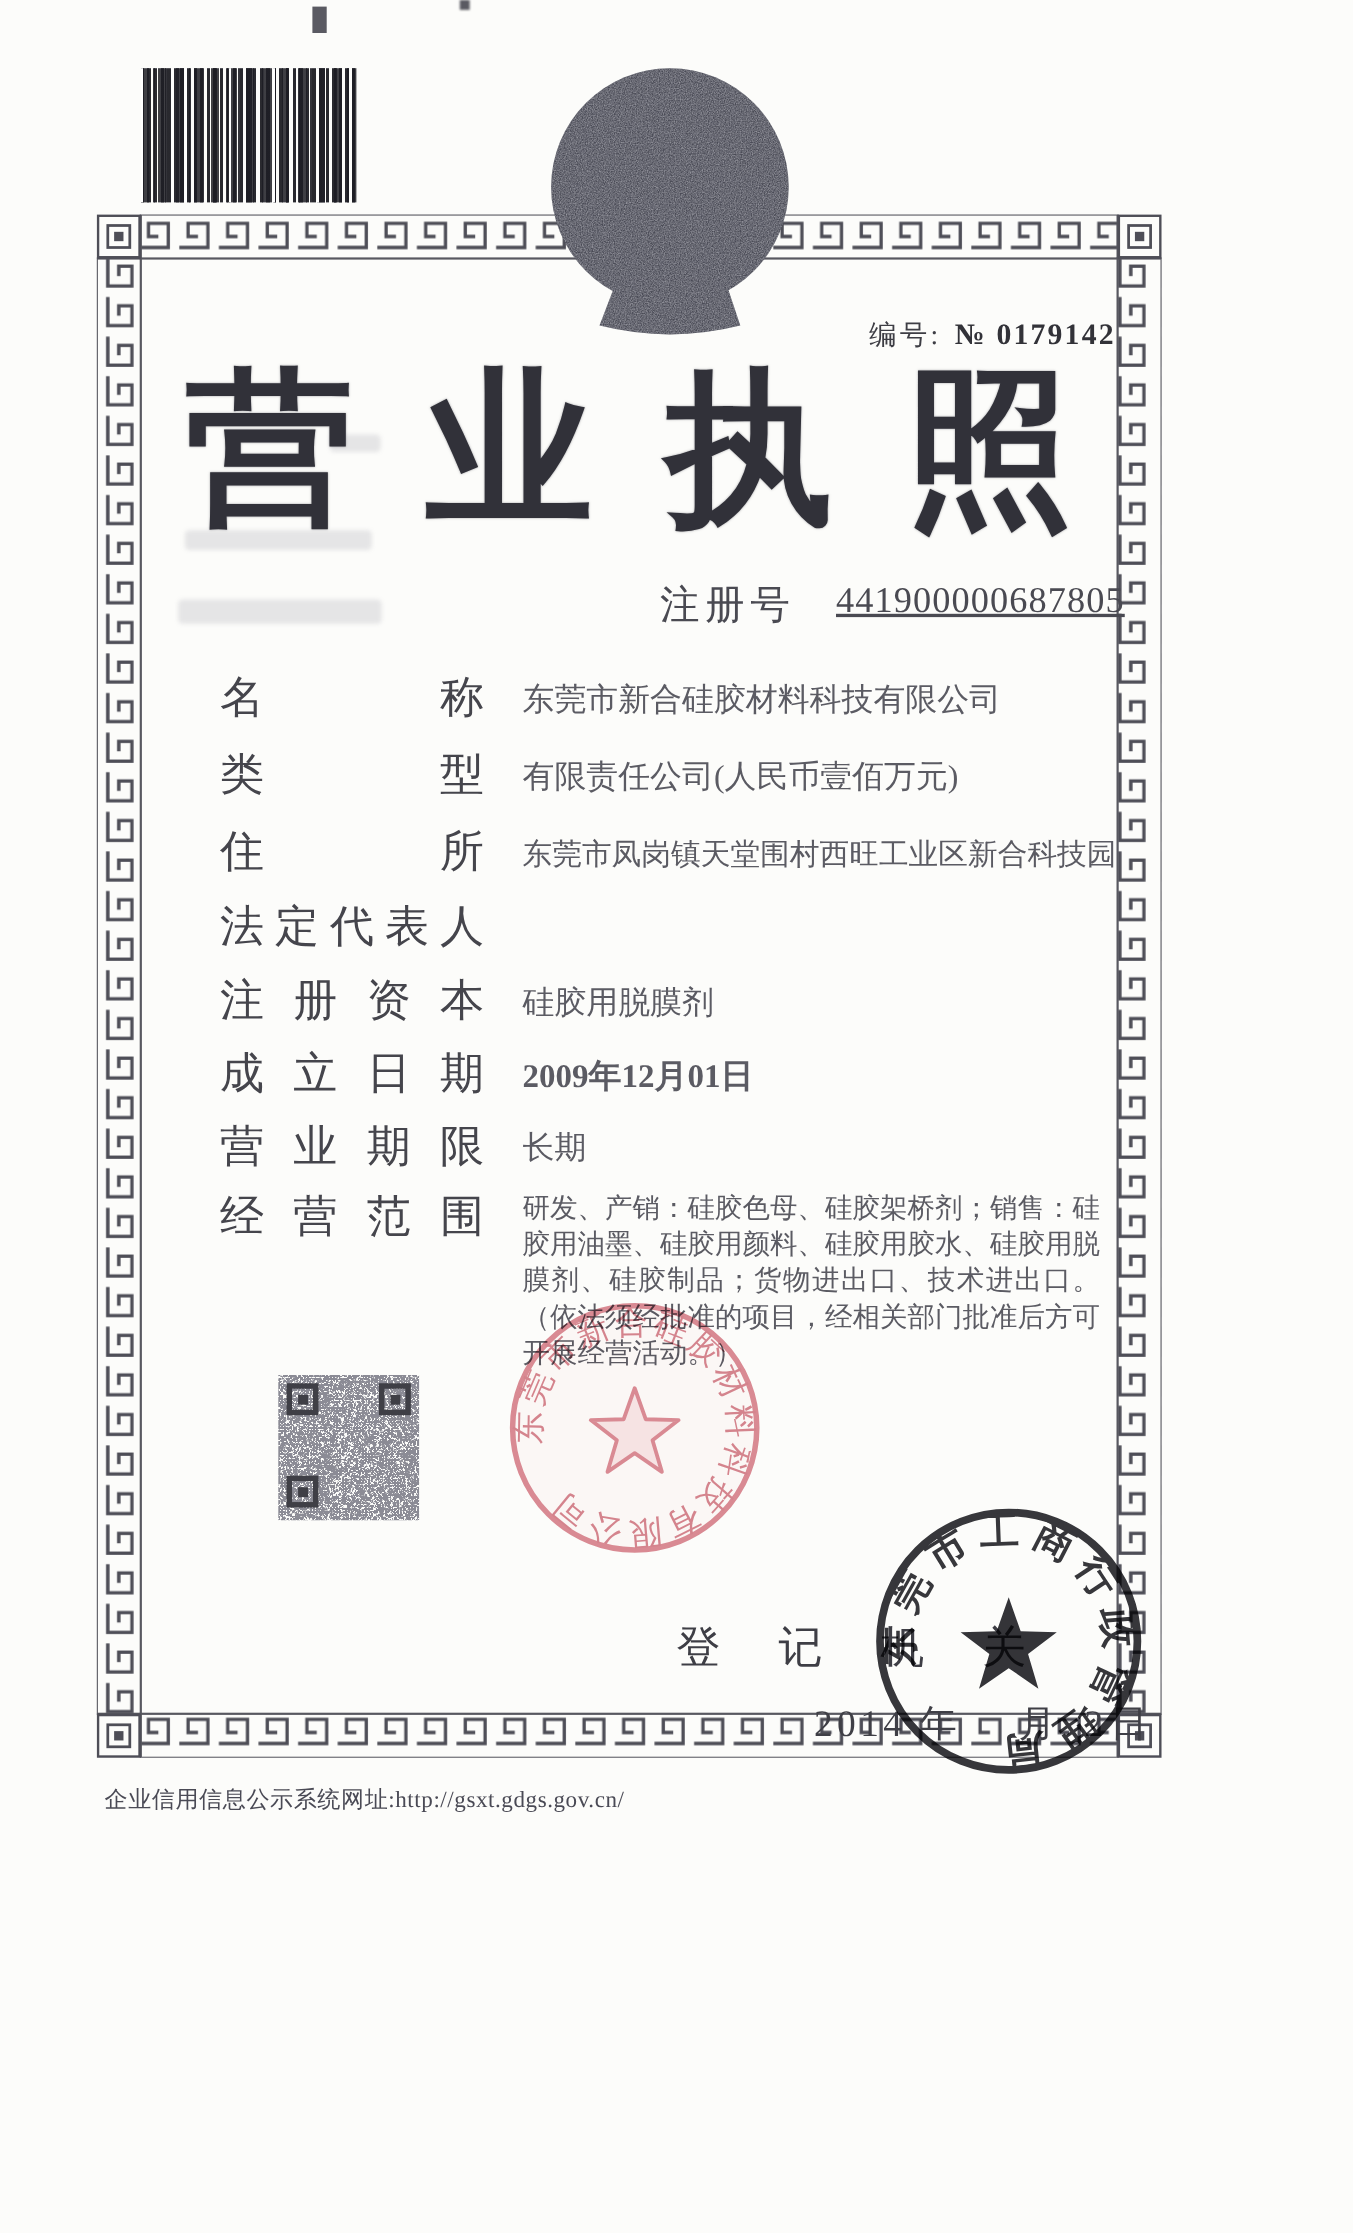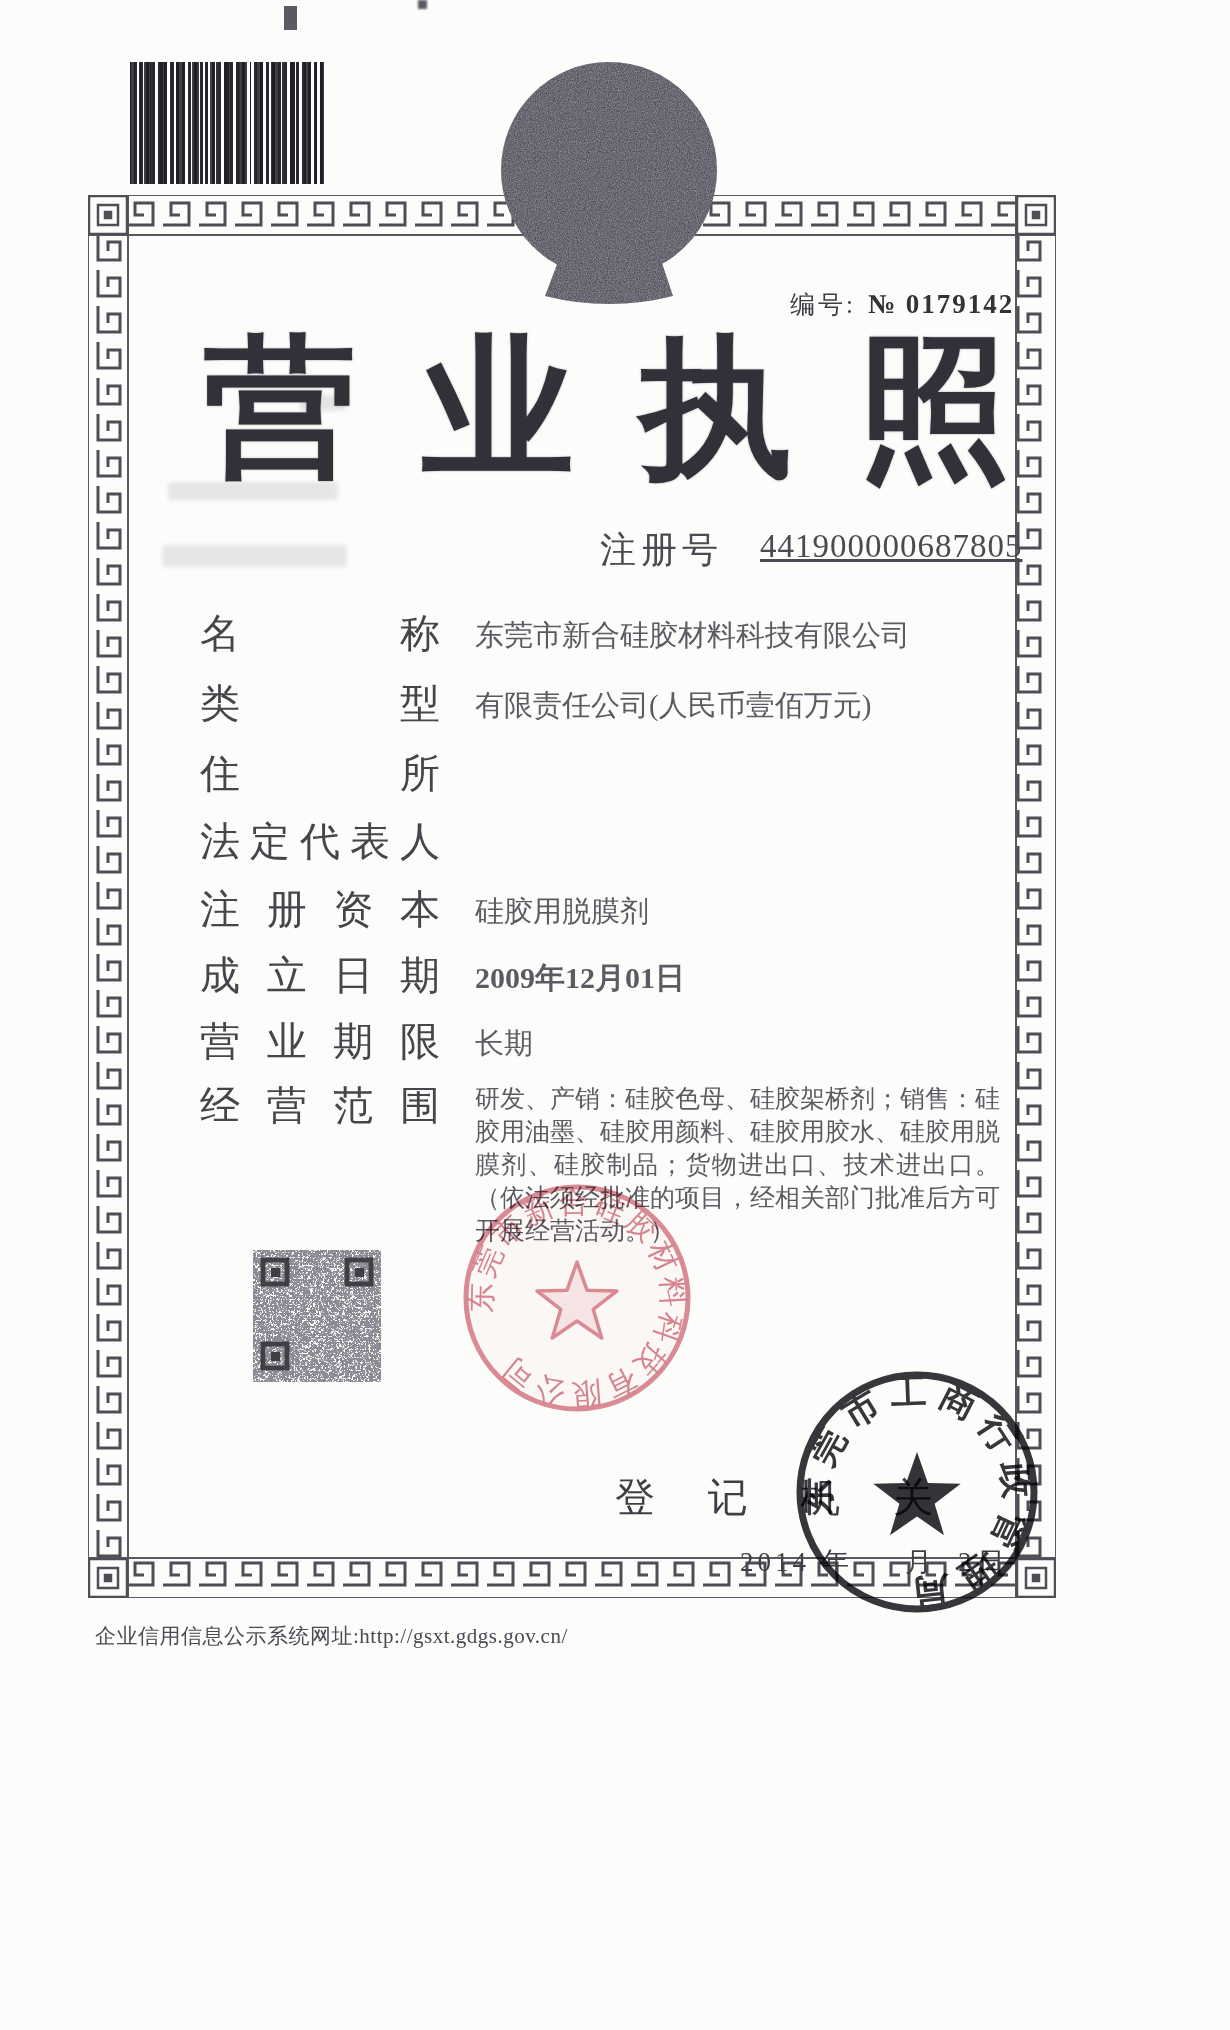--- a/index.html
+++ b/index.html
@@ -27,21 +27,20 @@
   .serial{position:absolute;left:790px;top:248px;width:260px;display:flex;gap:12px;align-items:baseline;margin-top:40px;}
   .serial .lab{font-size:25px;letter-spacing:3px;color:#3d3d44;}
   .serial .num{font-size:27px;font-weight:700;letter-spacing:2px;color:#323238;}
   
   .title{
     position:absolute;left:88px;top:318px;width:968px;margin:0;
     text-align:center;font-size:152px;font-weight:900;line-height:1.2;
     letter-spacing:66px;text-indent:66px;color:#35353c;
     text-shadow:0 0 2px rgba(66,66,76,.55);
     filter:contrast(1.05);
-    padding-left:35px;
   }
   
   .regno{position:absolute;left:0;top:526px;width:100%;height:50px;}
   .regno .lab{position:absolute;left:600px;width:118px;font-size:36px;color:#4a4a52;}
   .regno .val{position:absolute;left:760px;top:2px;font-size:33px;letter-spacing:1px;color:#4a4a52;text-decoration:underline;}
   
   .row{position:absolute;left:0;width:100%;height:52px;}
   .row .lab{position:absolute;left:200px;width:240px;font-size:40px;color:#45454c;font-weight:500;}
   .row .val{position:absolute;left:475px;width:540px;top:10px;font-size:29px;color:#5b5b63;}
   .r1{top:606px;} .r2{top:676px;} .r3{top:746px;} .r4{top:814px;}
@@ -50,21 +49,21 @@
   .r6 .val{font-size:30px;font-weight:bold;}
   .r8 .val{top:4px;font-size:25px;line-height:33px;width:525px;text-align:justify;}
   [data-justify]{display:flex;justify-content:space-between;}
   
   .qr{position:absolute;left:253px;top:1250px;width:128px;height:132px;}
   
   .seal-red{position:absolute;left:447px;top:1168px;opacity:.82;mix-blend-mode:multiply;}
   .seal-black{position:absolute;left:782px;top:1352px;opacity:.92;mix-blend-mode:multiply;}
   
   .registry{position:absolute;left:615px;top:1470px;width:318px;font-size:40px;color:#3e3e45;font-weight:500;}
-  .dateline{position:absolute;left:740px;top:1544px;display:flex;align-items:baseline;font-size:27px;color:#3f3f46;}
+  .dateline{position:absolute;left:740px;top:1544px;display:flex;align-items:baseline;font-size:34px;color:#3f3f46;}
   .dateline .yr{margin-right:12px;letter-spacing:4px;}
   .dateline .uy{margin-right:56px;}
   .dateline .um{margin-right:26px;}
   .dateline .dd{margin-right:6px;}
   
   .footer-left{position:absolute;left:95px;top:1622px;font-size:21px;letter-spacing:.5px;color:#4a4a55;}
   .footer-right{position:absolute;left:698px;top:1624px;font-size:22px;letter-spacing:.5px;color:#45454f;}
   
   .smudge{position:absolute;background:rgba(95,95,115,.14);filter:blur(2px);border-radius:4px;}
   .sm1{left:168px;top:482px;width:170px;height:18px;}
@@ -164,20 +163,21 @@
         <span>类</span>
         <span>型</span>
       </span>
     <span class="val">有限责任公司(人民币壹佰万元)</span>
   </div>
   <div class="row r3">
     <span class="lab" data-justify="">
         <span>住</span>
         <span>所</span>
       </span>
+    <span class="val">东莞市凤岗镇天堂围村西旺工业区新合科技园</span>
   </div>
   <div class="row r4">
     <span class="lab" data-justify="">
         <span>法</span>
         <span>定</span>
         <span>代</span>
         <span>表</span>
         <span>人</span>
       </span>
   </div>

